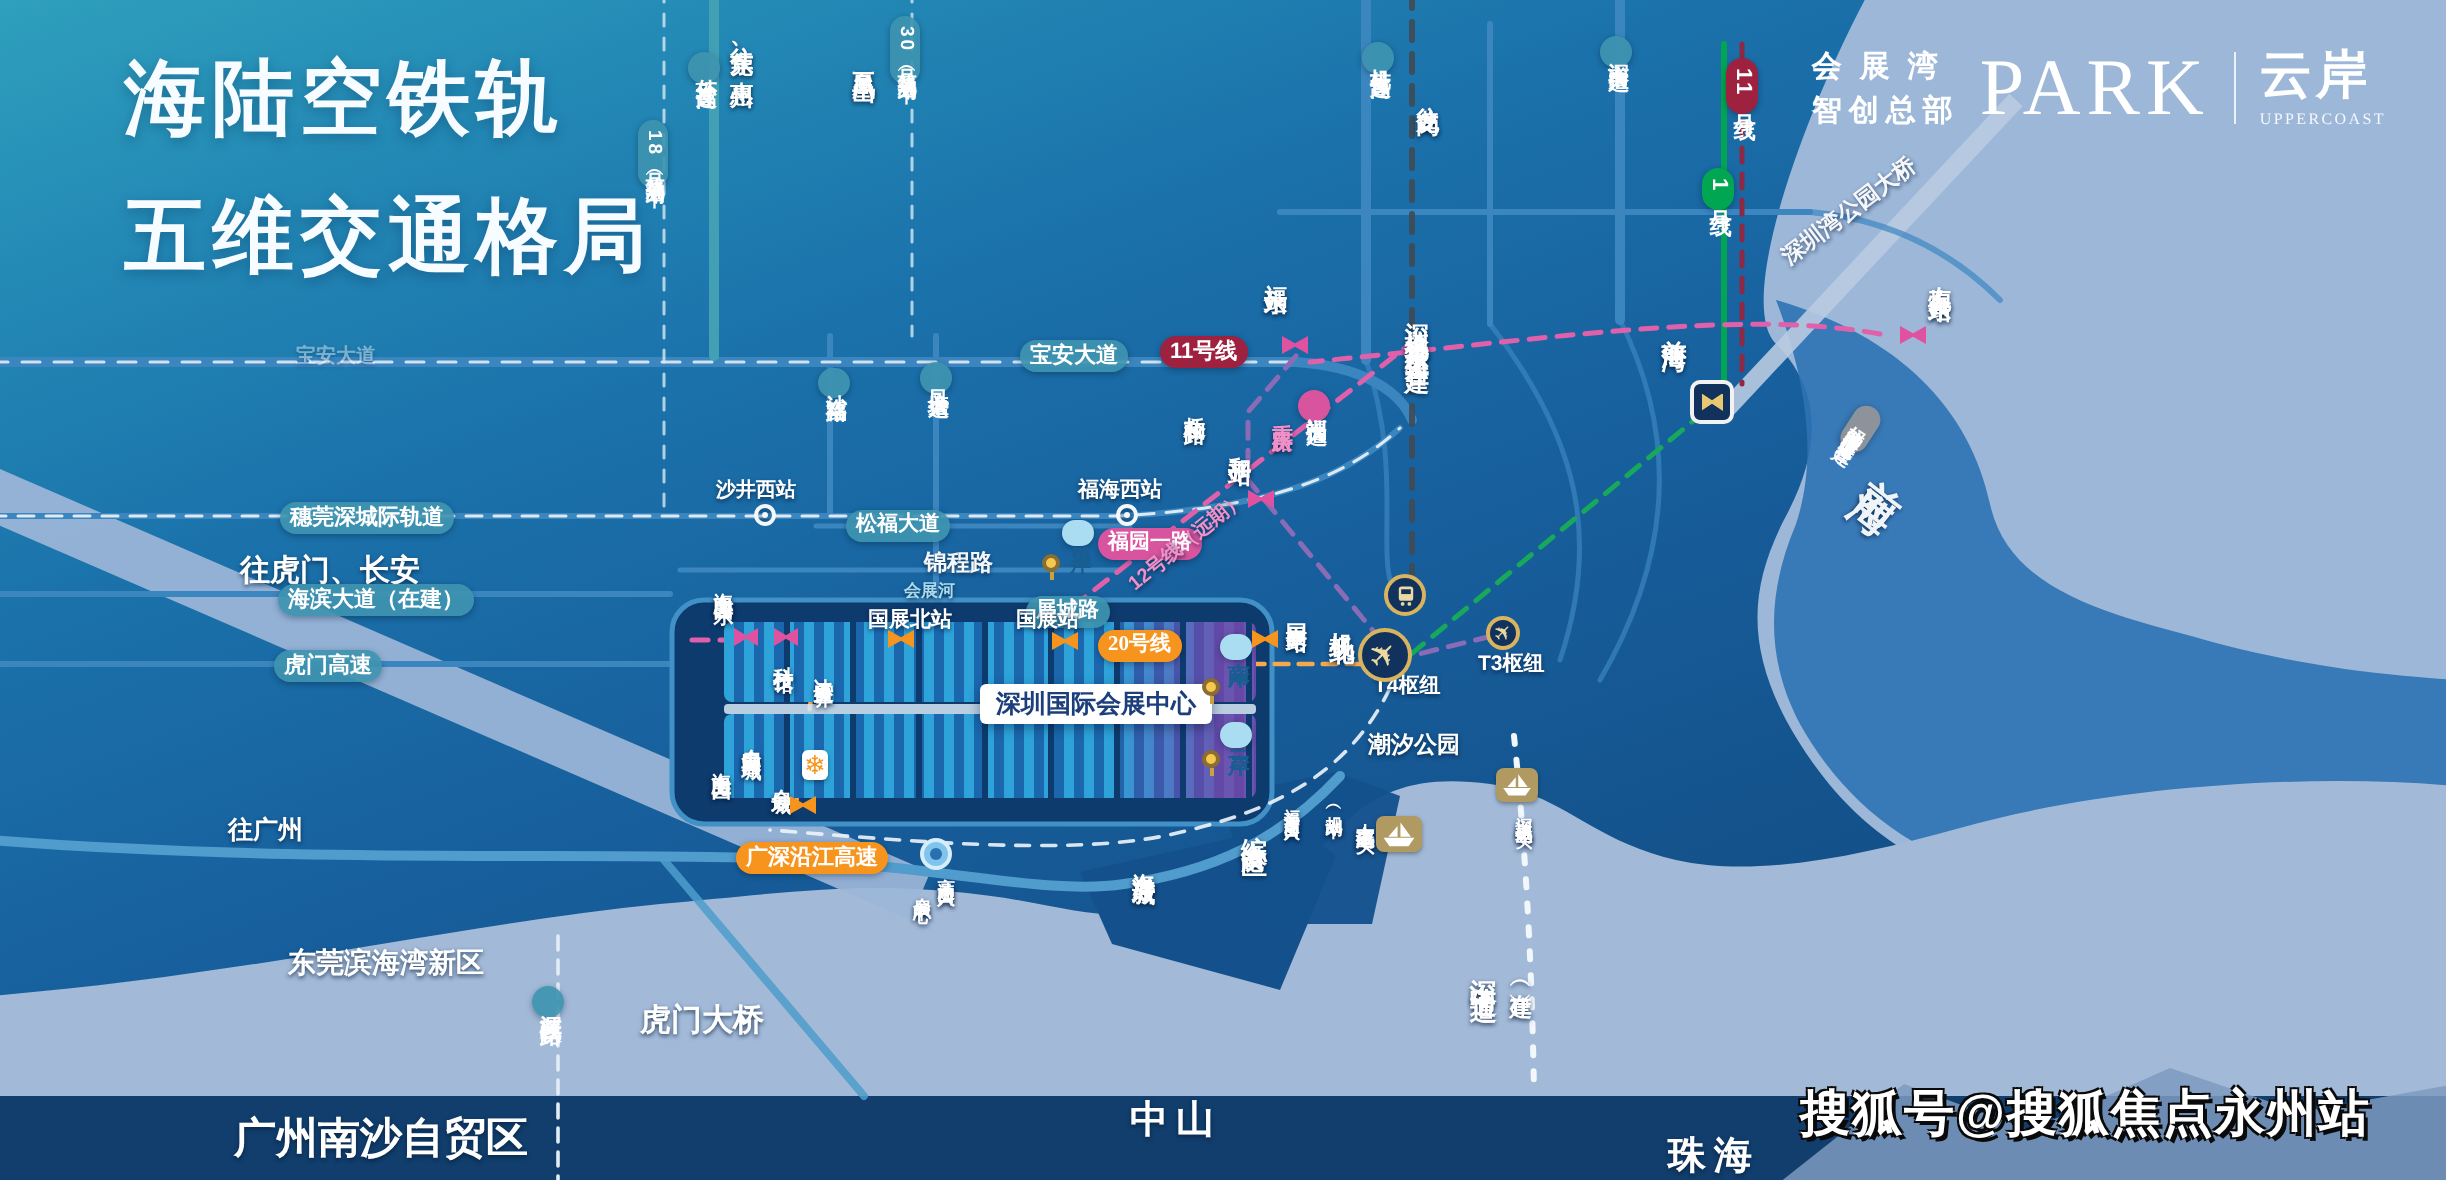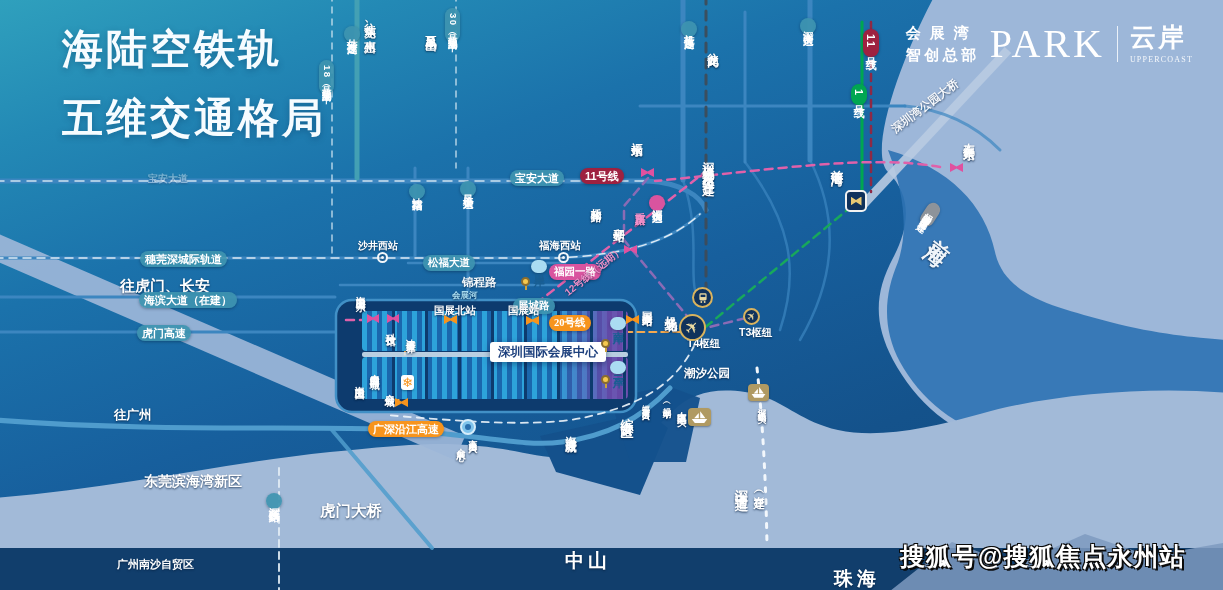--- a/index.html
+++ b/index.html
@@ -207,21 +207,21 @@
       <div class="lbl tx v" style="left: 640px; top: 398px; font-size: 8px;">福海高速出入口</div>
       <div class="lbl tx v" style="left: 662px; top: 399px; font-size: 8.5px;">（规划中）</div>
       <div class="lbl tx v" style="left: 676px; top: 403px; font-size: 9.5px;">大空港码头</div>
       <div class="lbl tx v" style="left: 757px; top: 401px; font-size: 8.5px;">深圳机场码头</div>
       <div class="lbl tx v" style="left: 734px; top: 478px; font-size: 13.5px; letter-spacing: 3px;">深中通道</div>
       <div class="lbl tx v" style="left: 753px; top: 486px; font-size: 11px;">（在建）</div>
       <div class="lbl tl v" style="left: 266px; top: 493px; font-size: 11px;">深茂铁路</div>
       <div class="lbl tx" style="left: 114px; top: 408px; font-size: 12.5px;">往广州</div>
       <div class="lbl tx" style="left: 144px; top: 474px; font-size: 14px;">东莞滨海湾新区</div>
       <div class="lbl tx" style="left: 320px; top: 502px; font-size: 15.5px;">虎门大桥</div>
-      <div class="lbl tx" style="left: 117px; top: 558px; font-size: 11px;">广州南沙自贸区</div>
+      <div class="lbl tx" style="left: 117px; top: 558px; font-size: 21px;">广州南沙自贸区</div>
       <div class="lbl big" style="left: 565px; top: 550px;">中山</div>
       <div class="lbl big" style="left: 834px; top: 568px;">珠海</div>
     </div>
   <div>
       <div class="mk x" style="left: 641px; top: 168px; width: 13px; height: 9px; background: rgb(224, 81, 159); clip-path: polygon(0px 0px, 50% 40%, 100% 0px, 100% 100%, 50% 60%, 0px 100%); filter: drop-shadow(rgba(0, 10, 30, 0.5) 0px 1px 1px);"></div>
       <div class="mk x" style="left: 624px; top: 245px; width: 13px; height: 9px; background: rgb(224, 81, 159); clip-path: polygon(0px 0px, 50% 40%, 100% 0px, 100% 100%, 50% 60%, 0px 100%); filter: drop-shadow(rgba(0, 10, 30, 0.5) 0px 1px 1px);"></div>
       <div class="mk x" style="left: 950px; top: 163px; width: 13px; height: 9px; background: rgb(224, 81, 159); clip-path: polygon(0px 0px, 50% 40%, 100% 0px, 100% 100%, 50% 60%, 0px 100%); filter: drop-shadow(rgba(0, 10, 30, 0.5) 0px 1px 1px);"></div>
       <div class="mk x" style="left: 367px; top: 314px; width: 12px; height: 9px; background: rgb(224, 81, 159); clip-path: polygon(0px 0px, 50% 40%, 100% 0px, 100% 100%, 50% 60%, 0px 100%); filter: drop-shadow(rgba(0, 10, 30, 0.5) 0px 1px 1px);"></div>
       <div class="mk x" style="left: 387px; top: 314px; width: 12px; height: 9px; background: rgb(224, 81, 159); clip-path: polygon(0px 0px, 50% 40%, 100% 0px, 100% 100%, 50% 60%, 0px 100%); filter: drop-shadow(rgba(0, 10, 30, 0.5) 0px 1px 1px);"></div>
       <div class="mk x" style="left: 444px; top: 315px; width: 13px; height: 9px; background: rgb(247, 148, 29); clip-path: polygon(0px 0px, 50% 40%, 100% 0px, 100% 100%, 50% 60%, 0px 100%); filter: drop-shadow(rgba(0, 10, 30, 0.5) 0px 1px 1px);"></div>

